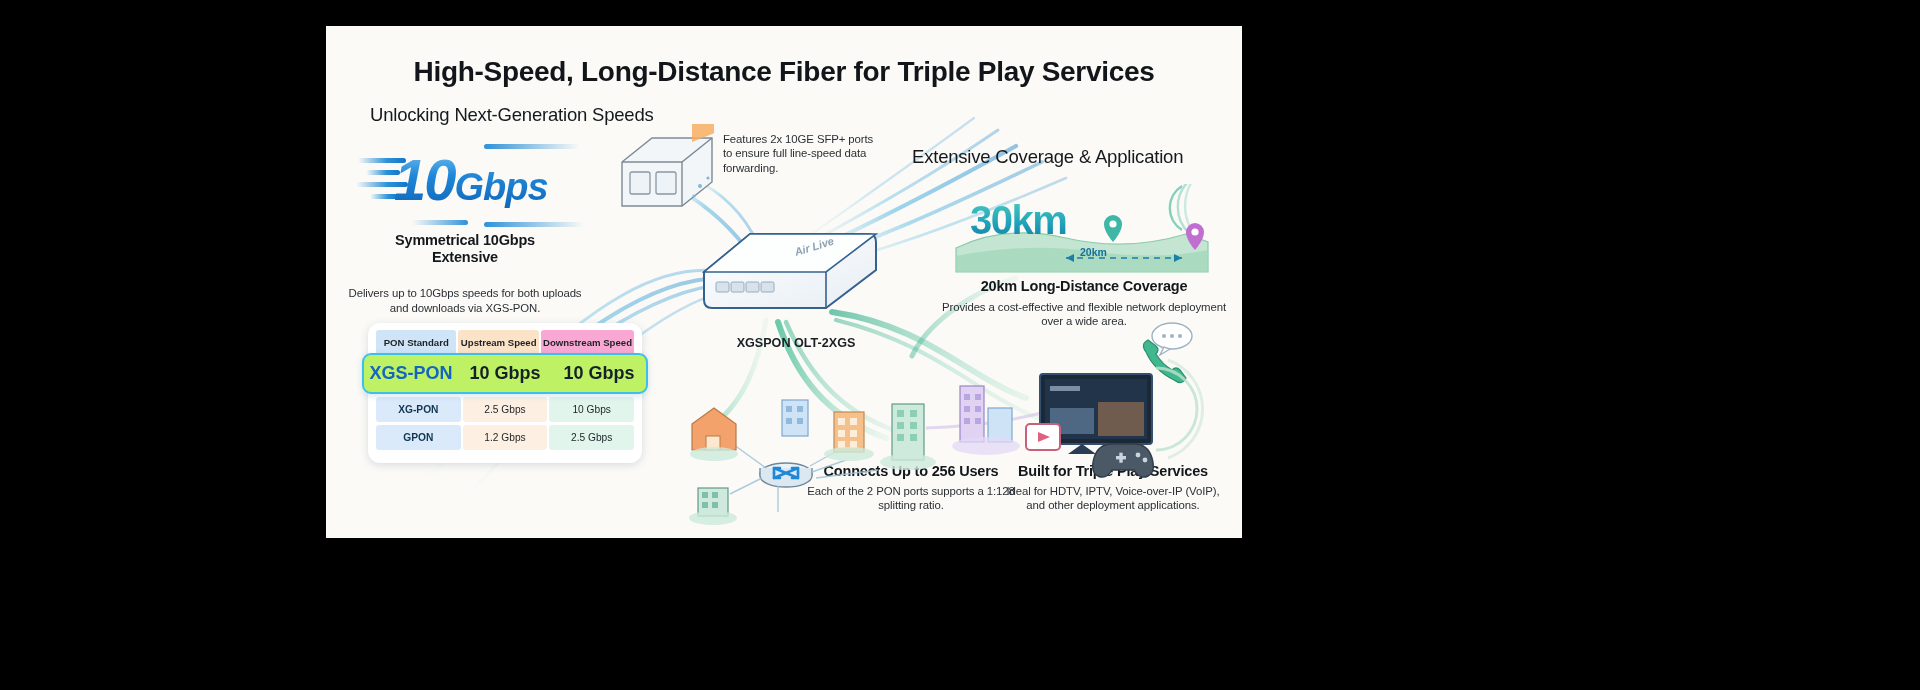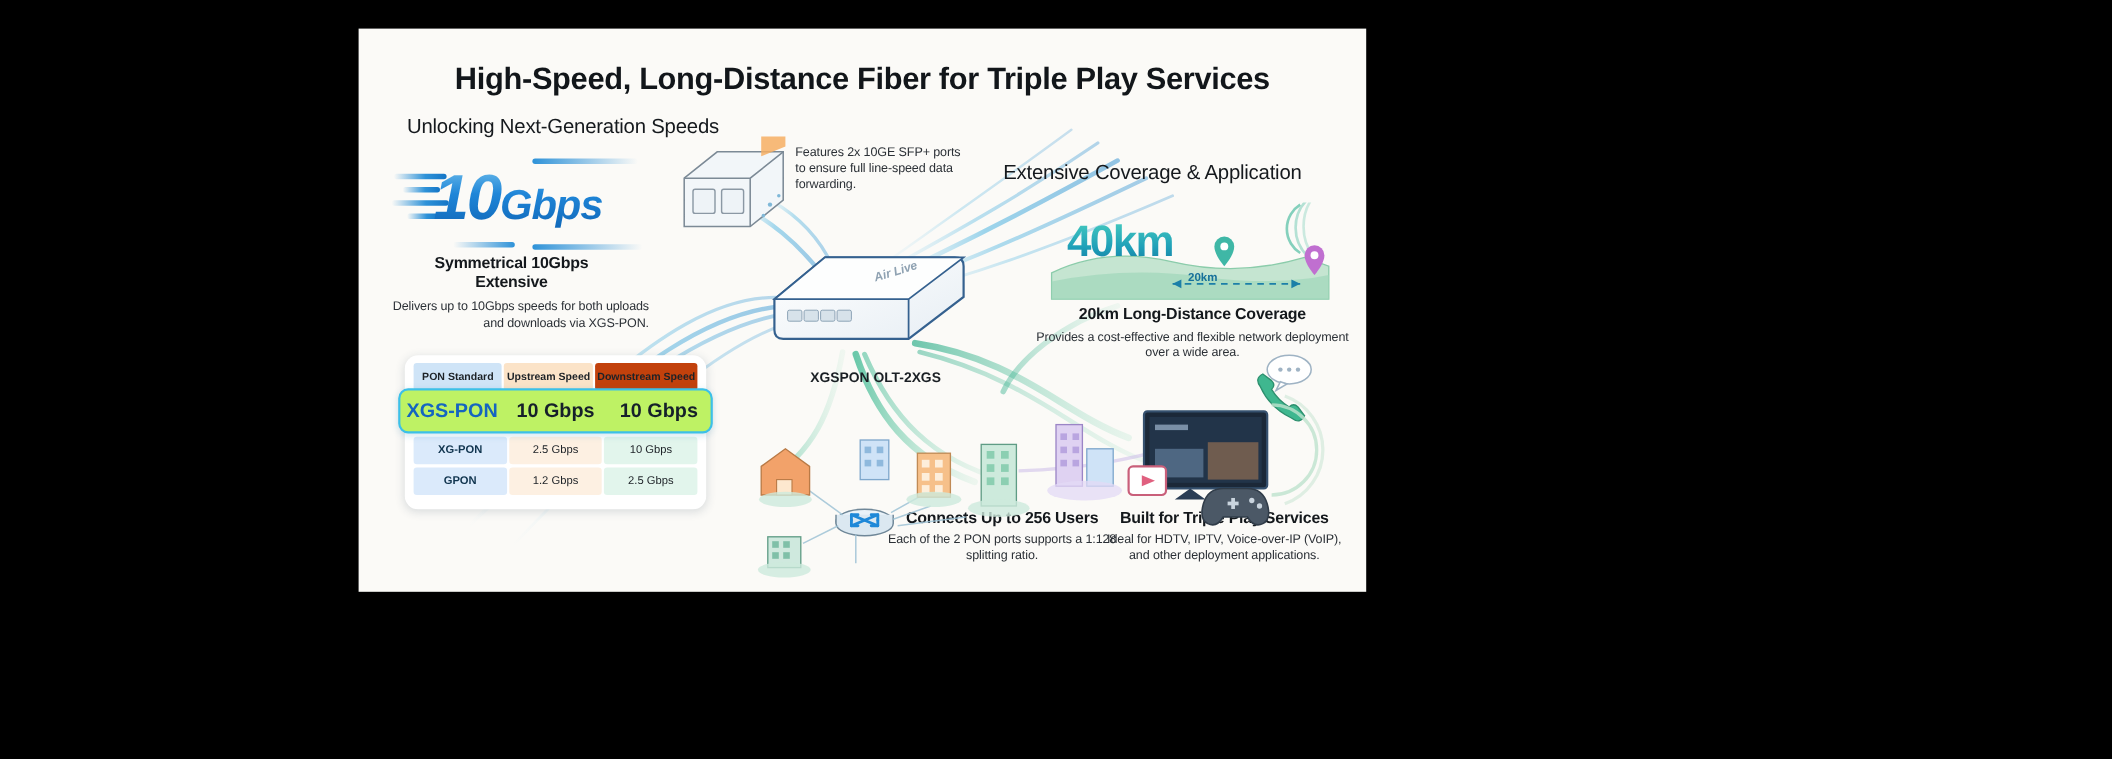--- a/index.html
+++ b/index.html
@@ -66,21 +66,21 @@
   }
   .speedline {
     position: absolute; height: 5px; border-radius: 3px;
     background: linear-gradient(90deg,rgba(38,135,211,0) 0%,#2e92d8 60%,#1475c6 100%);
   }
 
   
   #left-cap {
     position: absolute; left: 14px; top: 206px; width: 250px; text-align: center;
   }
-  #left-cap .blk-desc { margin-top: 6px; text-align: right; }
+  #left-cap .blk-desc { margin-top: 20px; }
 
   
   #pon-table {
     position: absolute; left: 42px; top: 297px;
     width: 274px; height: 140px;
     background: #ffffff;
     border-radius: 12px;
     box-shadow: 0 2px 9px rgba(40,60,90,.16);
     padding: 7px 8px 8px 8px;
   }
@@ -88,21 +88,21 @@
   .tcell {
     flex: 1; text-align: center;
     font-size: 10.2px; color: #1d2227;
     padding: 7px 2px;
     border-radius: 3px;
     white-space: nowrap;
   }
   .thead .tcell { font-weight: bold; font-size: 9.6px; }
   .c-std  { background: #cfe4f7; }
   .c-up   { background: #fbe3c8; }
-  .c-down { background: #c2410c; }
+  .c-down { background: #f9a8d4; }
   .tcell.c-std-b  { background: #dbeafb; font-weight: bold; color: #11354f; }
   .tcell.c-up-b   { background: #fdf0e2; }
   .tcell.c-down-b { background: #e2f5ec; }
 
   #hl-row {
     position: absolute; left: 36px; top: 327px;
     width: 286px; height: 41px;
     background: #bef264;
     border: 2.5px solid #3cc0e8;
     border-radius: 9px;
@@ -335,21 +335,21 @@
           <circle cx="249" cy="48" r="3.6" fill="#fff"></circle>
         </g>
 
         <g stroke="#1b7fa8" stroke-width="1.6" fill="none">
           <line x1="120" y1="74" x2="236" y2="74" stroke-dasharray="6 5"></line>
           <path d="M120 74 l8 -4 v8 z" fill="#1b7fa8" stroke="none"></path>
           <path d="M236 74 l-8 -4 v8 z" fill="#1b7fa8" stroke="none"></path>
         </g>
       </svg>
       <div class="kmword">
-        <span>40</span><span>km</span>
+        <span>30</span><span>km</span>
       </div>
       <div class="kmbadge">20km</div>
     </div>
 
     <div id="km-cap">
       <div class="blk-title">20km Long-Distance Coverage</div>
       <div class="blk-desc">Provides a cost-effective and flexible network deployment over a wide area.</div>
     </div>
 
     <svg class="art" viewBox="0 0 916 512" style="z-index:2;">

